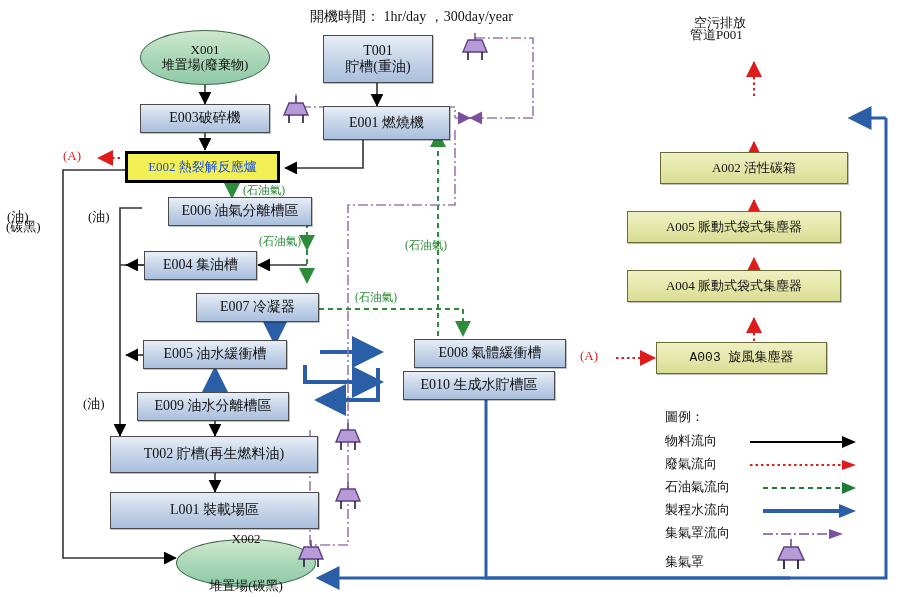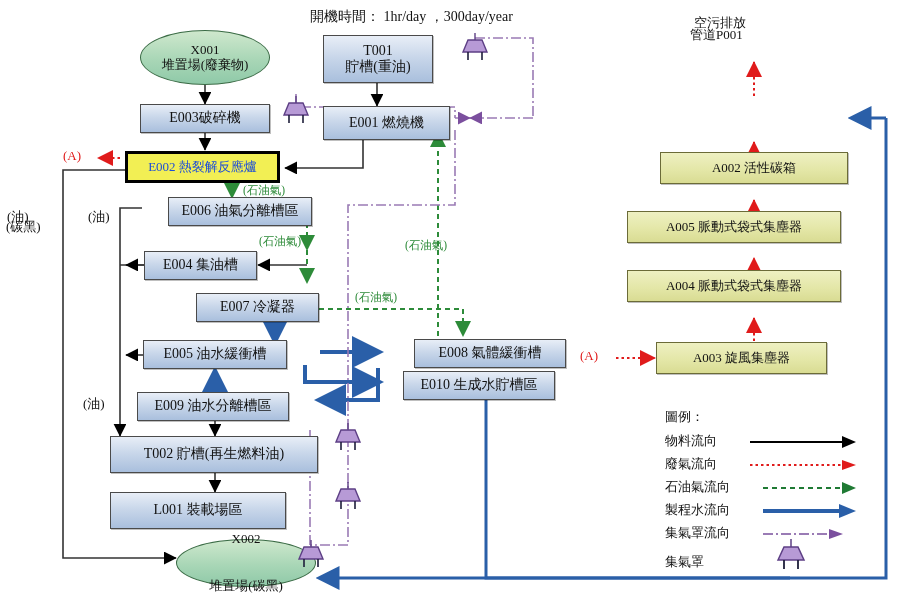--- a/index.html
+++ b/index.html
@@ -162,38 +162,38 @@
   <div class="node box-blue" style="left:143px;top:340px;width:144px;height:29px;">E005 油水緩衝槽</div>
 
   <div class="node box-blue" style="left:378px;top:339px;width:152px;height:29px;margin-left:36px;">E008 氣體緩衝槽</div>
 
   <div class="node box-blue" style="left:403px;top:371px;width:152px;height:29px;">E010 生成水貯槽區</div>
 
   <div class="node box-blue" style="left:137px;top:392px;width:152px;height:29px;">E009 油水分離槽區</div>
 
   <div class="node box-blue" style="left:110px;top:436px;width:208px;height:37px;">T002 貯槽(再生燃料油)</div>
 
-  <div class="node box-blue" style="left:110px;top:492px;width:176px;height:37px;text-align:center;">L001 裝載場區</div>
+  <div class="node box-blue" style="left:110px;top:492px;width:209px;height:37px;text-align:center;">L001 裝載場區</div>
 
   <div class="node box-green two-line" style="left:176px;top:539px;width:140px;height:48px;gap:32px;">
     <span>X002</span>
     <span>堆置場(碳黑)</span>
   </div>
 
   <div class="lbl" style="left:694px;top:14px;text-align:center;">空污排放</div>
   <div class="lbl" style="left:690px;top:26px;text-align:center;">管道P001</div>
 
 
   <div class="node box-olive" style="left:660px;top:152px;width:188px;height:32px;">A002 活性碳箱</div>
 
   <div class="node box-olive" style="left:627px;top:211px;width:214px;height:32px;">A005 脈動式袋式集塵器</div>
 
   <div class="node box-olive" style="left:627px;top:270px;width:214px;height:32px;">A004 脈動式袋式集塵器</div>
 
-  <div class="node box-olive" style="left:656px;top:342px;width:171px;height:32px;">A003 旋風集塵器</div>
+  <div class="node box-olive" style="left:656px;top:342px;width:171px;height:32px;font-family:Liberation Mono, monospace;">A003 旋風集塵器</div>
 
   <div class="lbl lbl-green" style="left:243px;top:183px;">(石油氣)</div>
   <div class="lbl lbl-green" style="left:259px;top:234px;">(石油氣)</div>
   <div class="lbl lbl-green" style="left:355px;top:290px;">(石油氣)</div>
   <div class="lbl lbl-green" style="left:405px;top:238px;">(石油氣)</div>
 
   <div class="lbl" style="left:7px;top:208px;">(油)</div>
   <div class="lbl" style="left:83px;top:395px;">(油)</div>
   <div class="lbl" style="left:88px;top:208px;">(油)</div>
 

